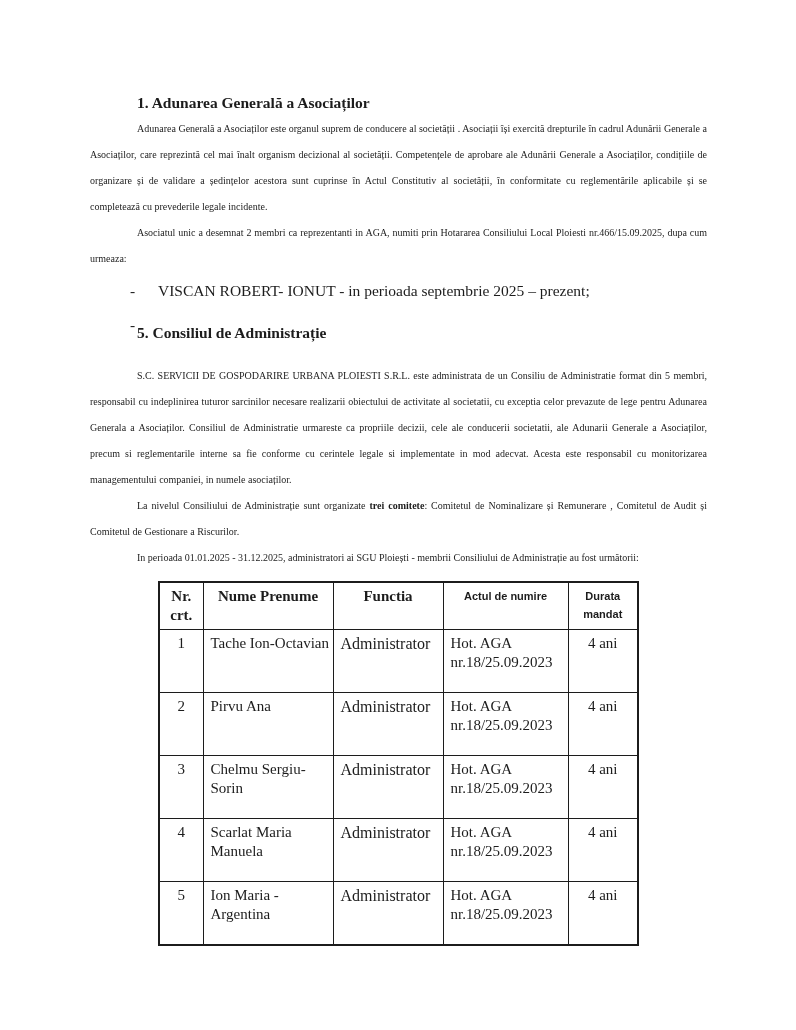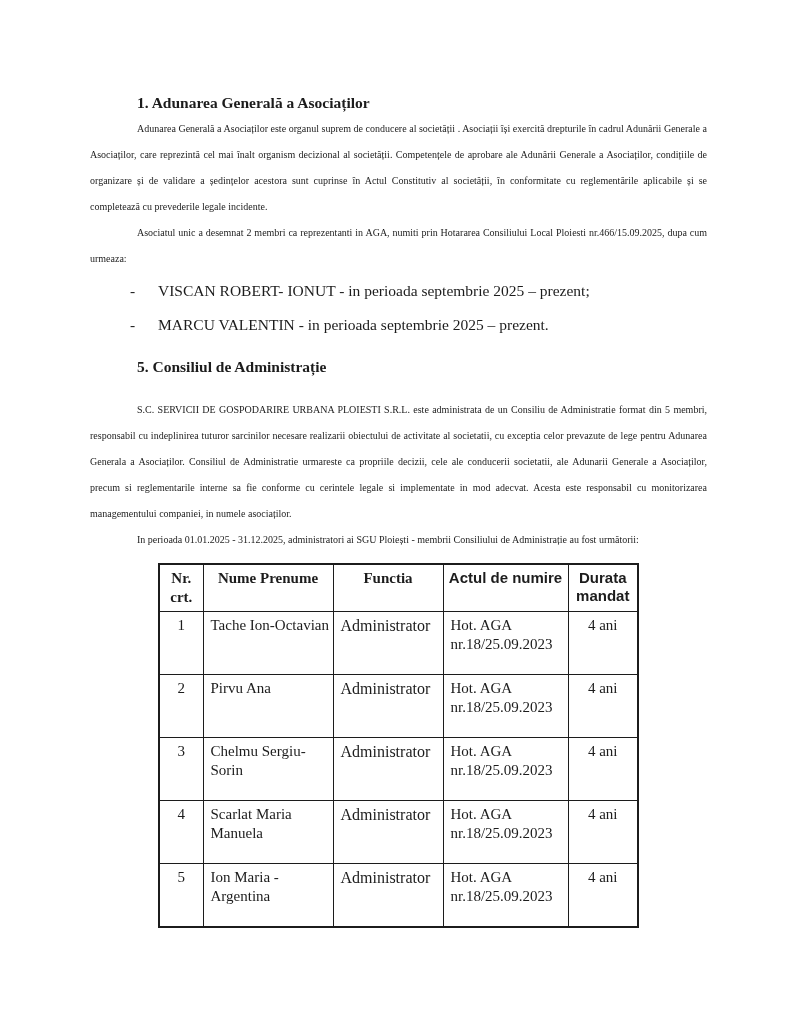--- a/index.html
+++ b/index.html
@@ -78,21 +78,21 @@
     text-align: center;
     font-weight: bold;
     padding: 4px 3px;
   }
   .admin-table th.hdr-serif {
     font-family: "Liberation Serif", "DejaVu Serif", serif;
     font-size: 15px;
   }
   .admin-table th.hdr-sans {
     font-family: "Liberation Sans", "DejaVu Sans", sans-serif;
-    font-size: 15px;
+    font-size: 11px;
     line-height: 18px;
   }
   .admin-table td.c { text-align: center; padding: 4px 2px; }
   .admin-table td.fn { font-size: 16px; }
 </style>
 </head>
 <body>
 
 <div class="page">
   <div class="content">
@@ -103,28 +103,30 @@
 
     <p class="body-par">Asociatul unic a desemnat 2 membri ca reprezentanti in AGA, numiti prin Hotararea Consiliului Local Ploiesti nr.466/15.09.2025, dupa cum urmeaza:</p>
 
     <ul class="dash-list">
       <li>
         <span class="marker">-</span>
         <span>VISCAN ROBERT- IONUT - in perioada septembrie 2025 – prezent;</span>
       </li>
       <li>
         <span class="marker">-</span>
-        <span>MARCU VALENTIN - in perioada septembrie 2025 – prezent.</span>
       </li>
     </ul>
 
     <p class="section-heading second">5. Consiliul de Administrație</p>
 
     <p class="body-par">S.C.  SERVICII DE GOSPODARIRE URBANA PLOIESTI S.R.L.  este administrata de un Consiliu de Administratie format din 5 membri, responsabil cu indeplinirea tuturor sarcinilor necesare realizarii obiectului de activitate al societatii, cu exceptia celor prevazute de lege pentru Adunarea Generala a Asociaților. Consiliul de Administratie urmareste ca propriile decizii, cele ale conducerii societatii, ale Adunarii Generale a Asociaților, precum si reglementarile interne sa fie conforme cu cerintele legale si implementate in mod adecvat. Acesta este responsabil cu monitorizarea managementului companiei, in numele asociaților.</p>
 
+    <p class="body-par">
+      <span>La nivelul Consiliului de Administrație sunt organizate </span><b>trei comitete</b><span>: Comitetul de Nominalizare și Remunerare , Comitetul de Audit și Comitetul de Gestionare a Riscurilor.</span>
+    </p>
 
     <p class="body-par">In perioada 01.01.2025 - 31.12.2025,  administratori ai SGU Ploiești -  membrii Consiliului de Administrație  au fost următorii:</p>
 
     <table class="admin-table">
       <colgroup>
         <col style="width:44px">
           <col style="width:130px">
           <col style="width:110px">
           <col style="width:125px">
           <col style="width:70px">

